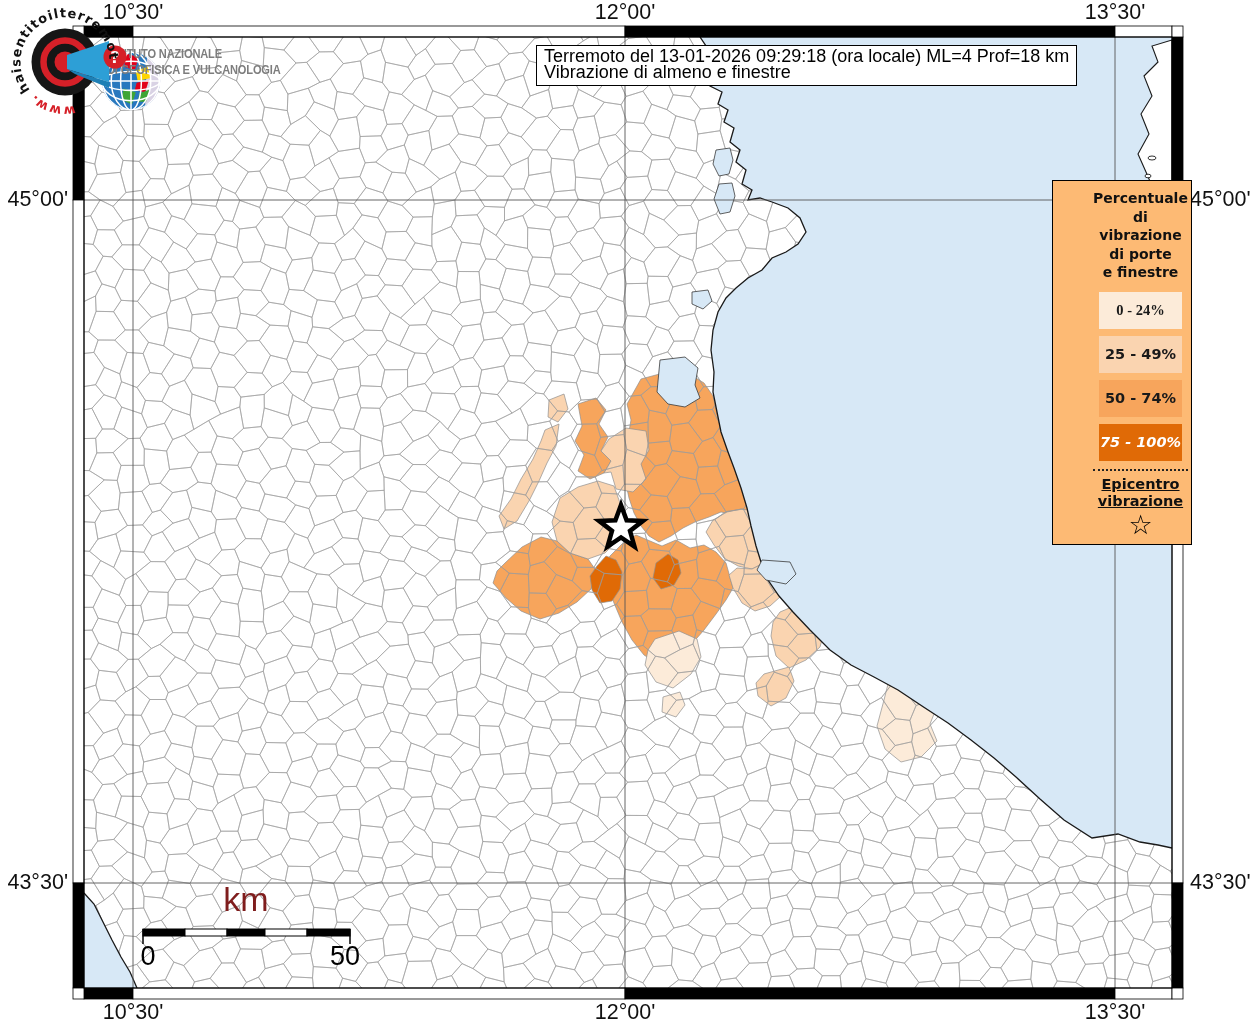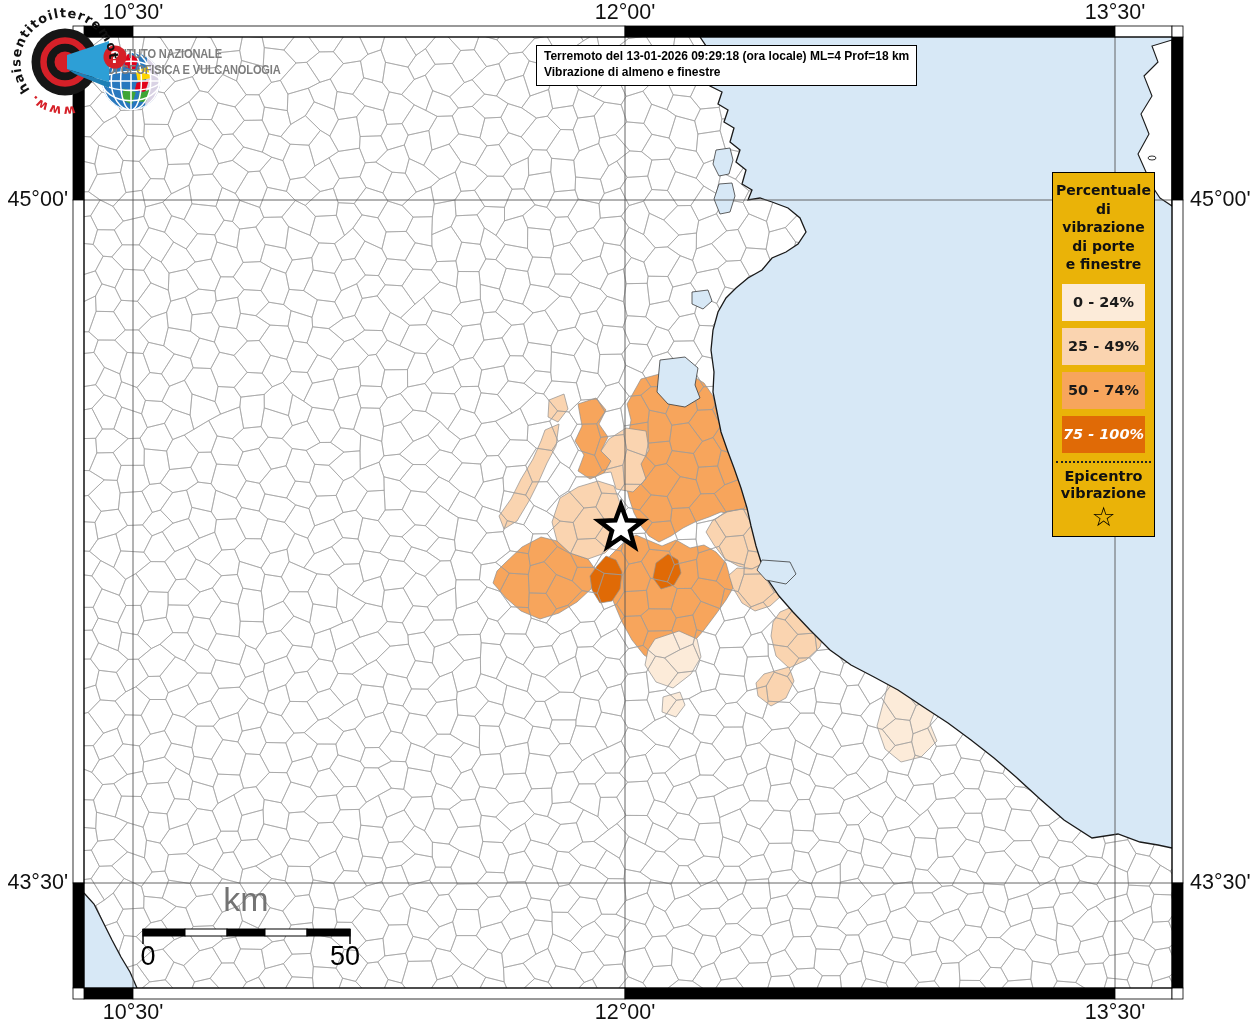--- a/index.html
+++ b/index.html
@@ -5,35 +5,35 @@
   html,body{margin:0;padding:0;background:#ffffff;}
   .stage{position:relative;width:1255px;height:1024px;background:#fff;overflow:hidden;
          font-family:"Liberation Sans", sans-serif;}
   .stage svg{position:absolute;left:0;top:0;}
   .axis-label{position:absolute;font-size:21.5px;color:#111;white-space:nowrap;}
   .axis-top{top:0px;width:90px;text-align:center;}
   .axis-bottom{top:1000px;width:90px;text-align:center;}
   .axis-left{left:0px;width:68px;text-align:right;}
   .axis-right{left:1190px;width:80px;text-align:left;}
   .title-box{position:absolute;left:536px;top:45px;background:#fff;border:1px solid #000;
-             padding:3px 7px 4px 7px;font-size:12px;line-height:15.8px;color:#000;z-index:6;font-weight:bold;}
+             padding:3px 7px 4px 7px;font-size:18px;line-height:15.8px;color:#000;z-index:6;}
   .title-box div{white-space:nowrap;}
   .ingv{position:absolute;left:98px;top:46px;z-index:6;display:flex;align-items:center;}
   .ingv-text{margin-left:9px;color:#7d7d7d;font-weight:bold;font-size:13.5px;line-height:16px;
              letter-spacing:-0.2px;transform:scaleX(0.82);transform-origin:left center;white-space:nowrap;}
-  .legend{position:absolute;left:1052px;top:172px;width:101px;background:#eab308;border:1px solid #000;
-          z-index:6;text-align:center;font-family:"DejaVu Sans", sans-serif;}
+  .legend{position:absolute;left:1052px;top:180px;width:101px;background:#fdba74;border:1px solid #000;
+          z-index:6;text-align:center;font-family:"DejaVu Sans", sans-serif;padding-left:37px;}
   .legend-title{font-weight:bold;font-size:14px;line-height:18.5px;color:#111;margin-top:8px;}
   .swatch{margin:0 9px 7px 9px;height:37px;line-height:37px;font-weight:bold;font-size:14.5px;}
   .swatch:first-of-type{margin-top:10px;}
   .legend-divider{border-top:2px dotted #222;margin:8px 3px 5px 3px;}
-  .legend-epi{font-weight:bold;font-size:14.5px;line-height:17px;color:#111;}
+  .legend-epi{font-weight:bold;font-size:14.5px;line-height:17px;color:#111;text-decoration:underline;}
   .legend-star{font-size:27px;line-height:30px;color:#000;margin-bottom:4px;}
   .kmlabel{position:absolute;left:196px;top:880px;width:100px;text-align:center;
-           font-size:34px;color:#737373;z-index:5;}
+           font-size:34px;color:#7f1d1d;z-index:5;}
   .scale-num{position:absolute;top:941px;font-size:27px;color:#000;z-index:5;}
   .weblogo{position:absolute;left:1040px;top:862px;z-index:7;}
 </style>
 </head>
 <body>
 
 <div class="stage">
 
   <svg id="map-svg" width="1255" height="1024" viewBox="0 0 1255 1024">
       <defs>
@@ -155,21 +155,21 @@
   </div>
 
   <div class="legend">
     <div class="legend-title">
       <div>Percentuale</div>
       <div>di vibrazione</div>
       <div>di porte</div>
       <div>e finestre</div>
     </div>
     <div style="height:10px"></div>
-    <div class="swatch" style="background: rgb(252, 235, 217); color: rgb(26, 26, 26);">0 - 24%</div>
+    <div class="swatch" style="background: rgb(252, 235, 217); color: rgb(26, 26, 26); font-family: Liberation Serif, serif;">0 - 24%</div>
     <div class="swatch" style="background: rgb(250, 212, 176); color: rgb(26, 26, 26);">25 - 49%</div>
     <div class="swatch" style="background: rgb(247, 165, 92); color: rgb(26, 26, 26);">50 - 74%</div>
     <div class="swatch" style="background: rgb(224, 106, 6); color: rgb(255, 255, 255); font-style: italic;">75 - 100%</div>
     <div class="legend-divider"></div>
     <div class="legend-epi">
       <div>Epicentro</div>
       <div>vibrazione</div>
     </div>
     <div class="legend-star">☆</div>
   </div>

